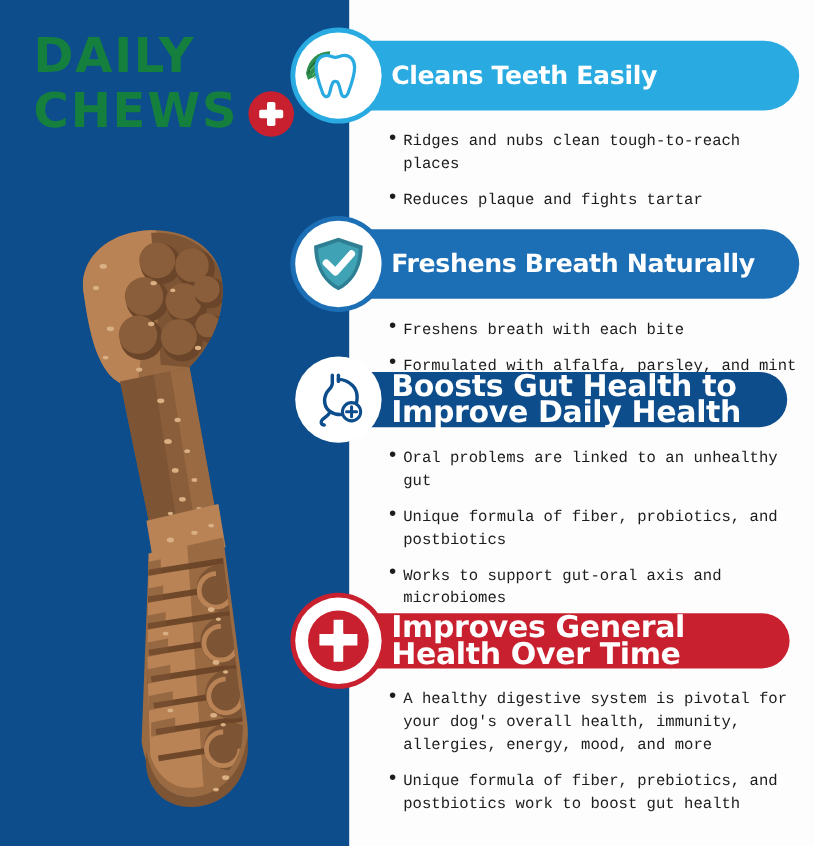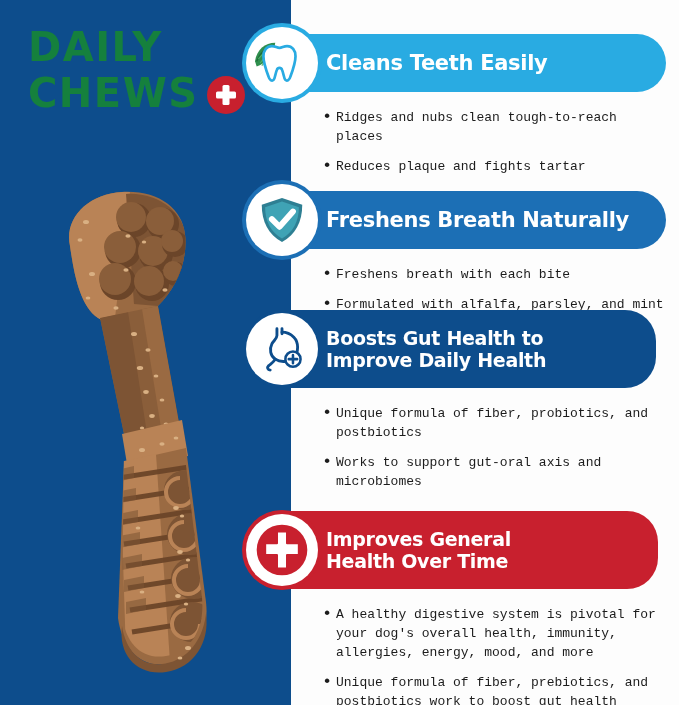--- a/index.html
+++ b/index.html
@@ -74,21 +74,21 @@
     align-items: center;
     padding-left: 78px;
     padding-right: 22px;
     color: #ffffff;
     font-family: "DejaVu Sans", sans-serif;
     font-weight: 700;
     font-size: 21px;
     line-height: 23px;
     letter-spacing: -0.3px;
   }
-  .pill.two-line { height: 78px; border-radius: 31px; font-size: 19px; line-height: 22px; }
+  .pill.two-line { height: 46px; border-radius: 31px; font-size: 25px; line-height: 22px; }
   .pill-title { display: block; }
 
   .badge {
     position: absolute;
     left: -2px; top: 50%;
     transform: translateY(-50%);
     width: 72px; height: 72px;
     border-radius: 50%;
     background: #ffffff;
     display: flex;
@@ -331,20 +331,21 @@
             <circle cx="45" cy="44" r="9" fill="#ffffff" stroke="#0d4d8c" stroke-width="3"></circle>
             <path d="M45 39 L45 49 M40 44 L50 44" stroke="#0d4d8c" stroke-width="3" stroke-linecap="round"></path>
           </svg>
         </span>
         <span class="pill-title">
           <span>Boosts Gut Health to</span><br>
           <span>Improve Daily Health</span>
         </span>
       </div>
       <div class="bullets">
+        <div class="bullet">Oral problems are linked to an unhealthy gut</div>
         <div class="bullet">Unique formula of fiber, probiotics, and postbiotics</div>
         <div class="bullet">Works to support gut-oral axis and microbiomes</div>
       </div>
     </div>
 
     <div class="section" id="sec3" style="top:511px; width:410px;">
       <div class="pill two-line" style="background:#c8202e; width:410px;">
         <span class="badge ring-red">
           <svg viewBox="0 0 64 64" xmlns="http://www.w3.org/2000/svg">
             <circle cx="32" cy="32" r="30" fill="#c8202e"></circle>

